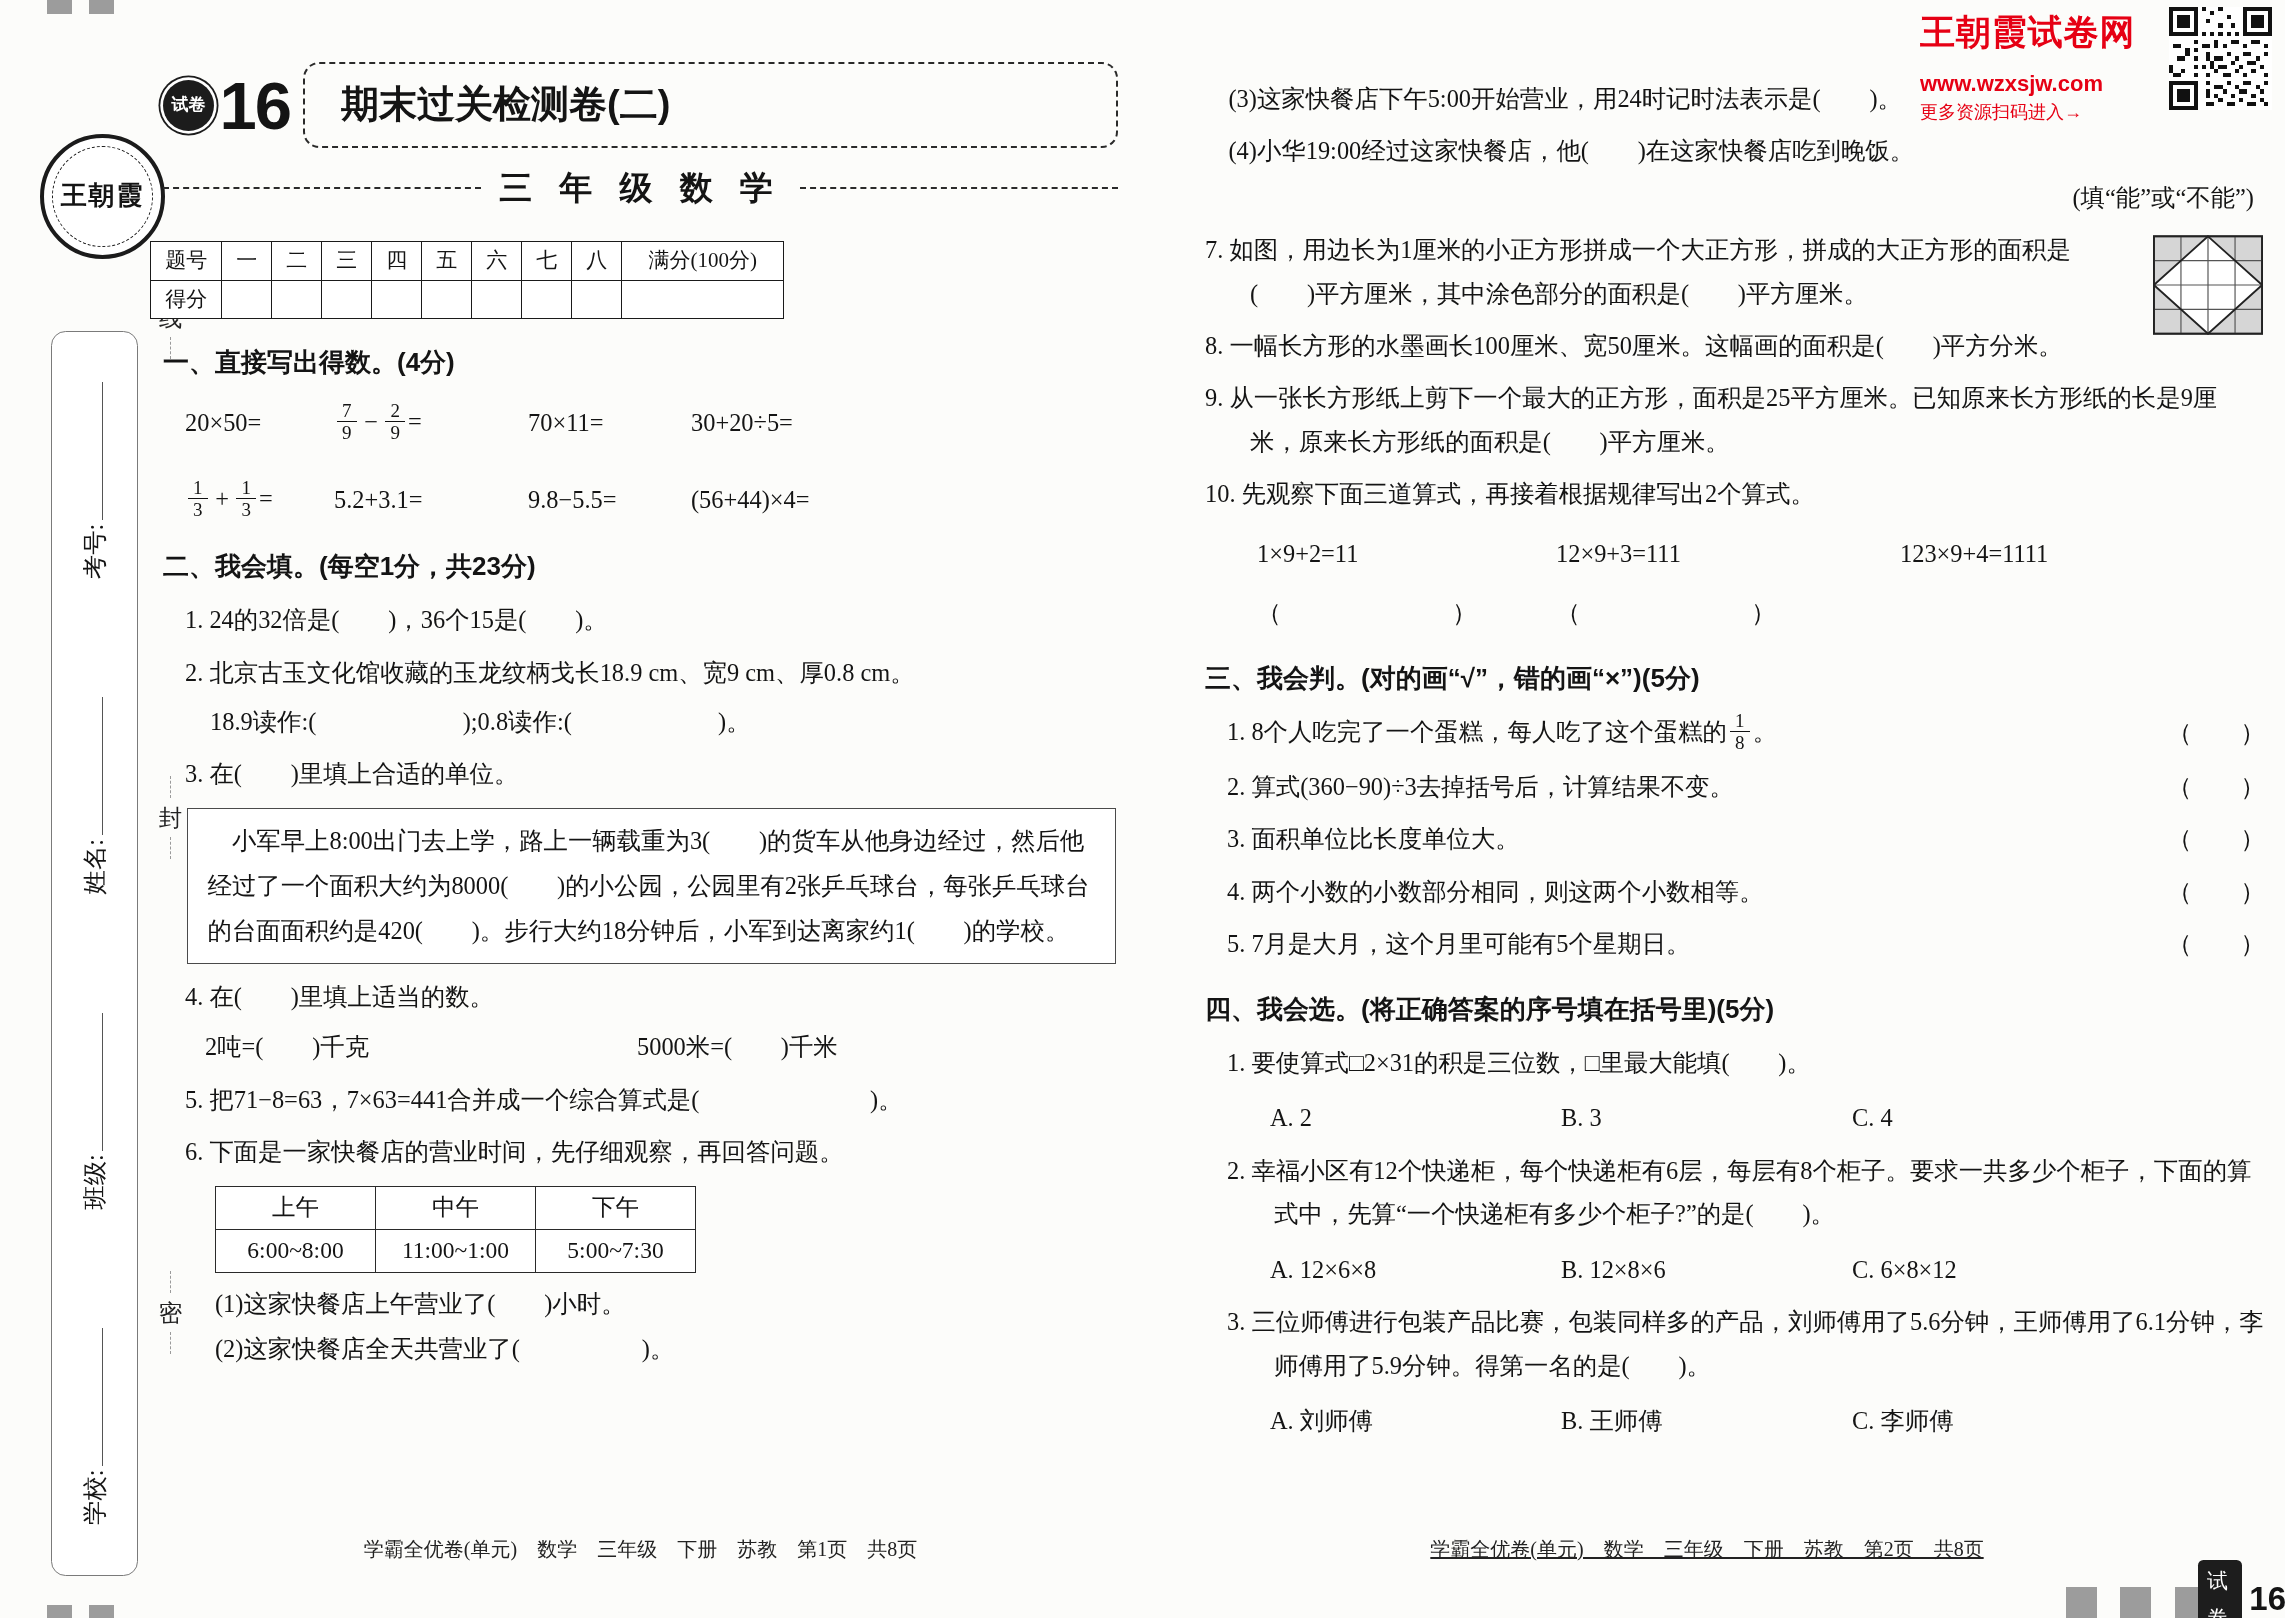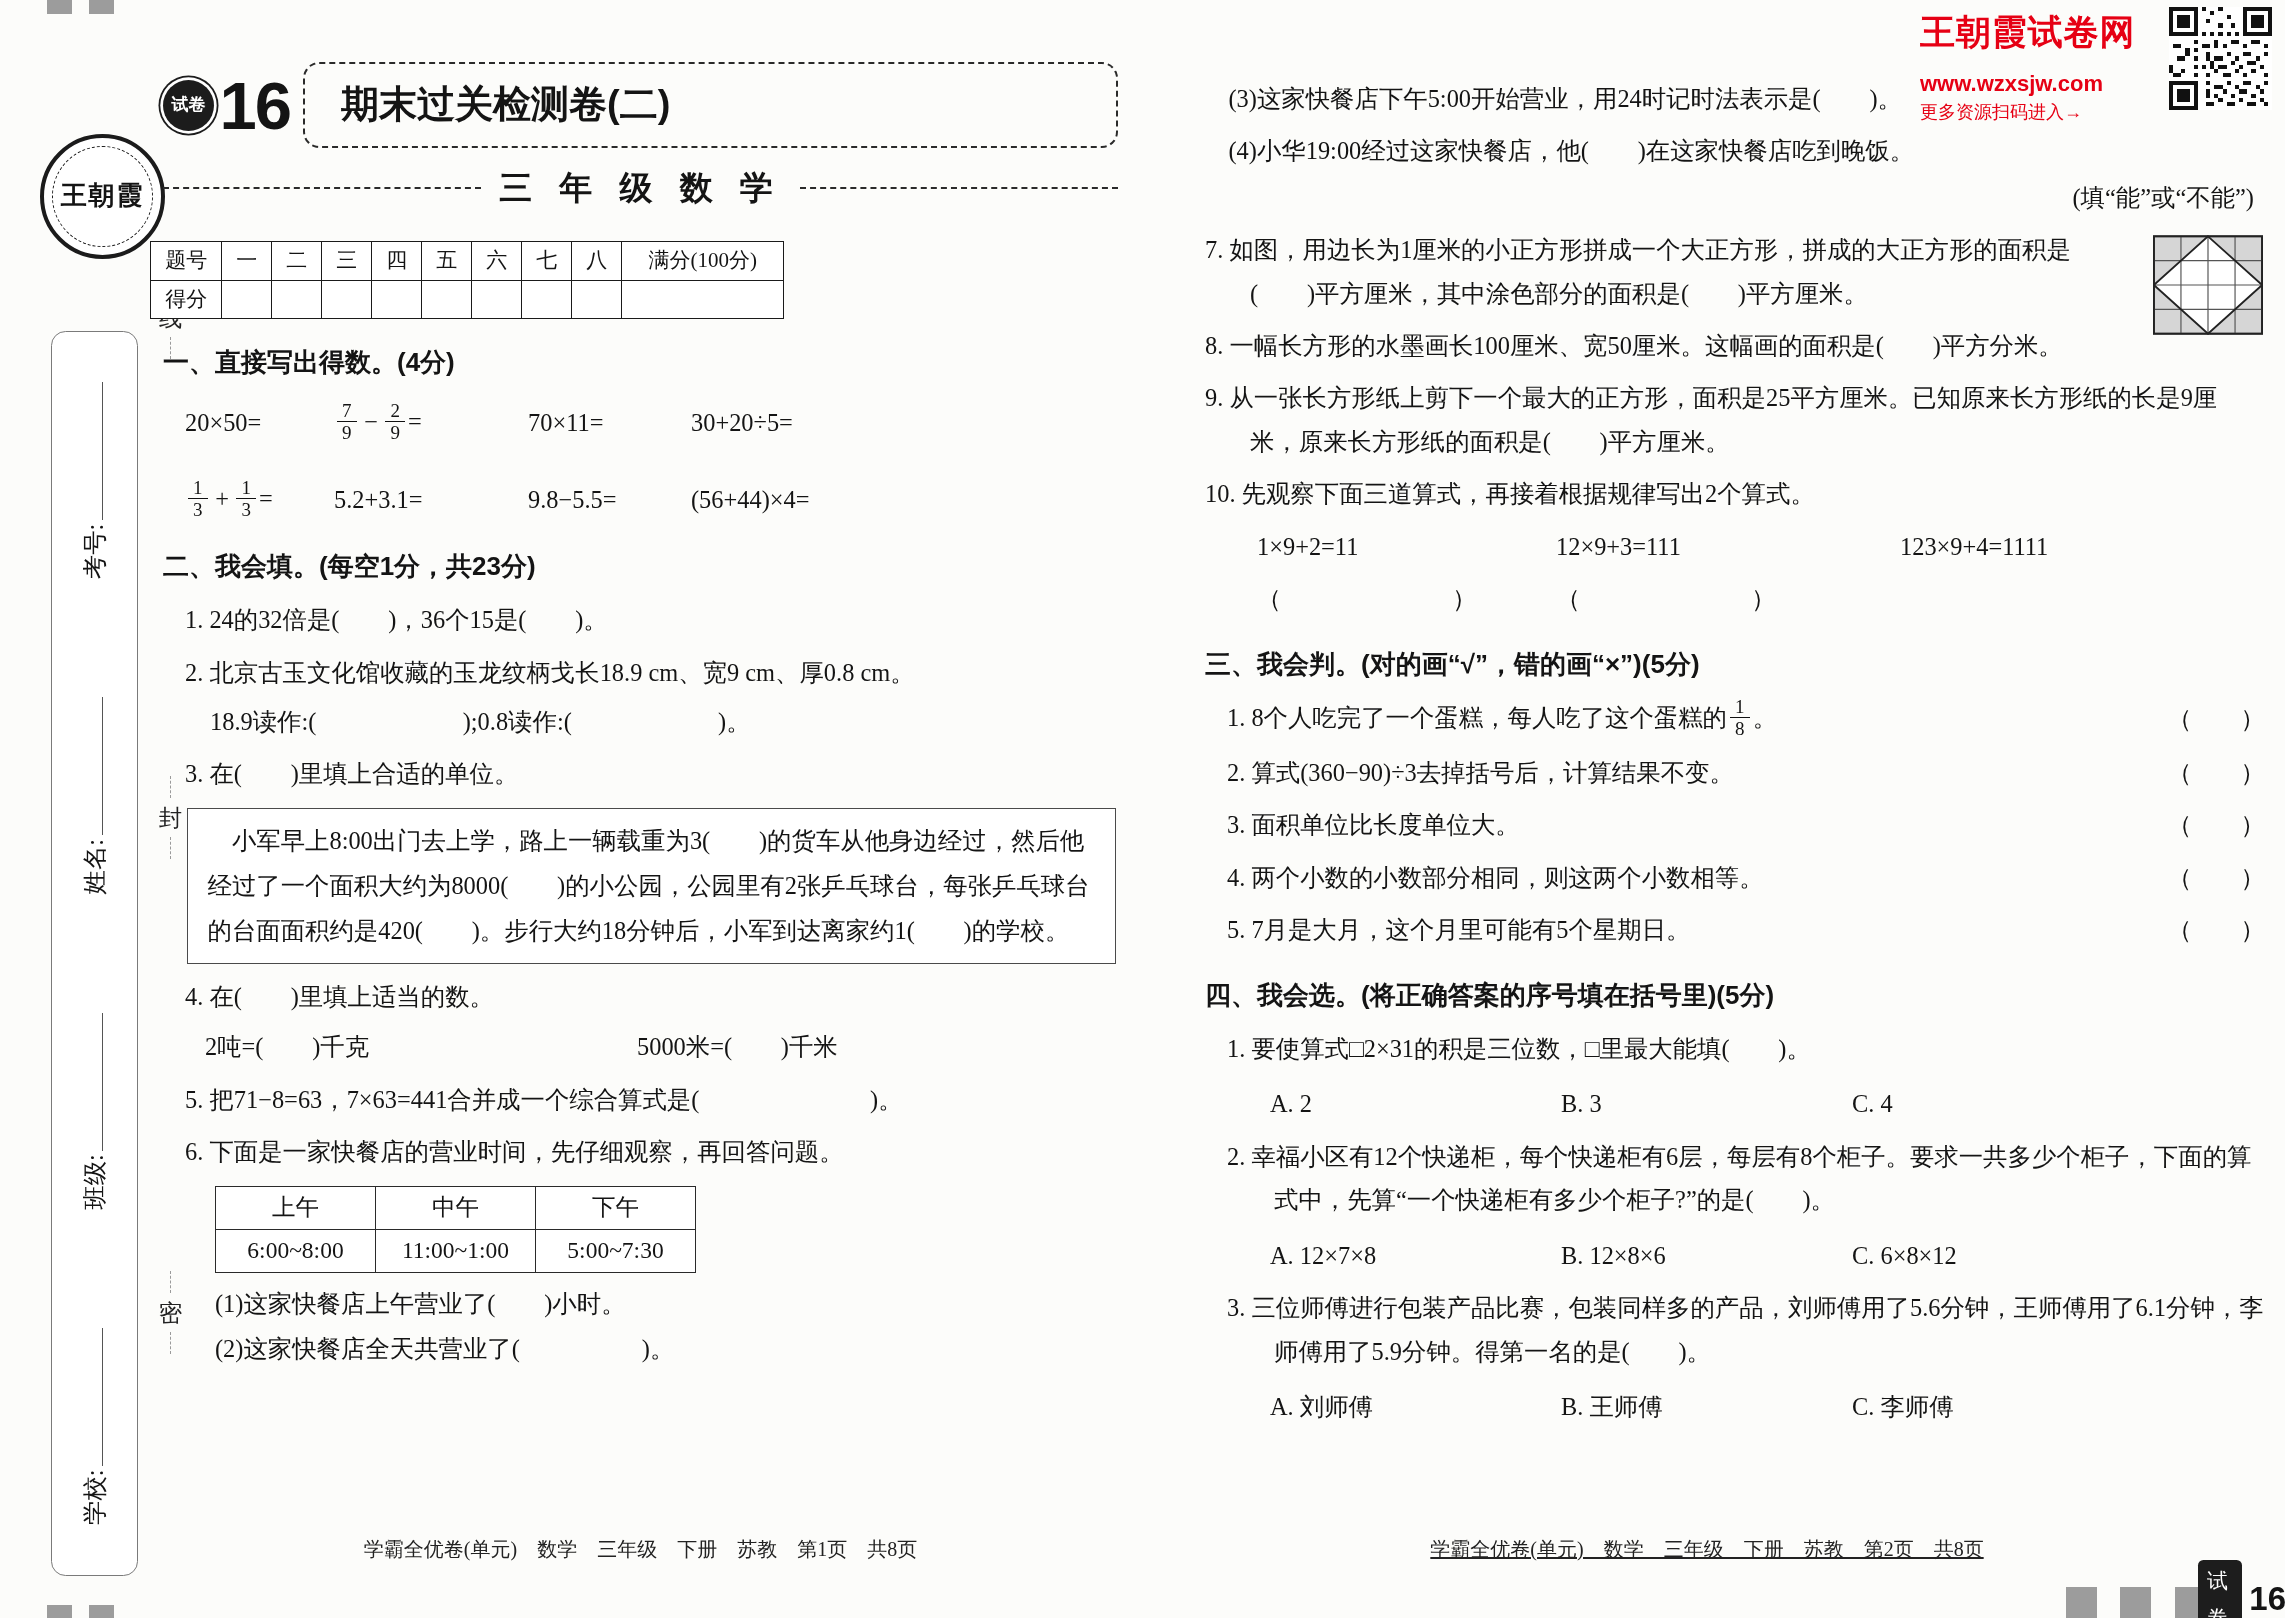--- a/index.html
+++ b/index.html
@@ -96,21 +96,21 @@
   .hours-table { border-collapse:collapse; margin:12.7px 0 9px 52px; background:#fff; }
   .hours-table td { border:1.8px solid #2a2a2a; text-align:center; font-size:23.5px; width:160px; height:42px; }
 
   .sub-q { padding-left:52px; margin-top:2px; }
 
   
   .sub-q-r { padding-left:23.5px; margin-top:8.1px; }
   .note-right { text-align:right; padding-right:11px; margin-top:3.6px; }
   .r-item { margin-top:9px; padding-left:45px; text-indent:-45px; }
   .grid-fig { float:right; margin:7.2px 1.8px 9px 18px; }
-  .eq-grid { display:grid; grid-template-columns:299px 344px auto; padding-left:52px; margin-top:9px; }
+  .eq-grid { display:grid; grid-template-columns:299px 344px auto; padding-left:52px; margin-top:16px; }
 
   .judge-row { display:flex; justify-content:space-between; align-items:center; margin-top:9px;
     padding-left:22px; }
   .judge-paren { white-space:nowrap; }
 
   .choice-q { margin-top:9px; padding-left:47px; text-indent:-47px; margin-left:22px; }
   .options-row { display:grid; grid-template-columns:291px 291px auto; padding-left:65px; margin-top:12px; }
 
   
   .footer { position:absolute; top:1532px; font-size:20px; text-align:center; color:#222; }
@@ -417,21 +417,21 @@
   <div class="sec-title">四、我会选。(将正确答案的序号填在括号里)(5分)</div>
 
   <div class="choice-q">1. 要使算式□2×31的积是三位数，□里最大能填(　　)。</div>
   <div class="options-row">
     <div>A. 2</div>
     <div>B. 3</div>
     <div>C. 4</div>
   </div>
   <div class="choice-q">2. 幸福小区有12个快递柜，每个快递柜有6层，每层有8个柜子。要求一共多少个柜子，下面的算式中，先算“一个快递柜有多少个柜子?”的是(　　)。</div>
   <div class="options-row">
-    <div>A. 12×7×8</div>
+    <div>A. 12×6×8</div>
     <div>B. 12×8×6</div>
     <div>C. 6×8×12</div>
   </div>
   <div class="choice-q">3. 三位师傅进行包装产品比赛，包装同样多的产品，刘师傅用了5.6分钟，王师傅用了6.1分钟，李师傅用了5.9分钟。得第一名的是(　　)。</div>
   <div class="options-row">
     <div>A. 刘师傅</div>
     <div>B. 王师傅</div>
     <div>C. 李师傅</div>
   </div>
 </div>

